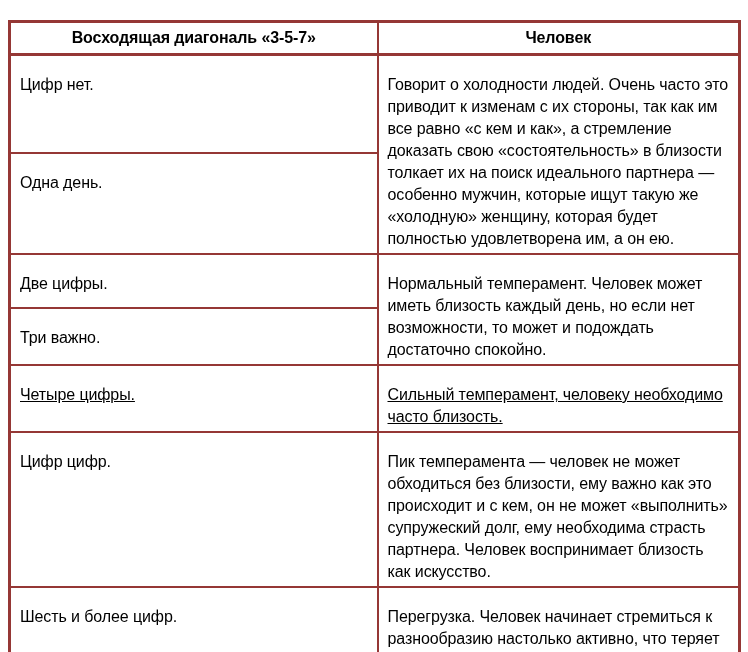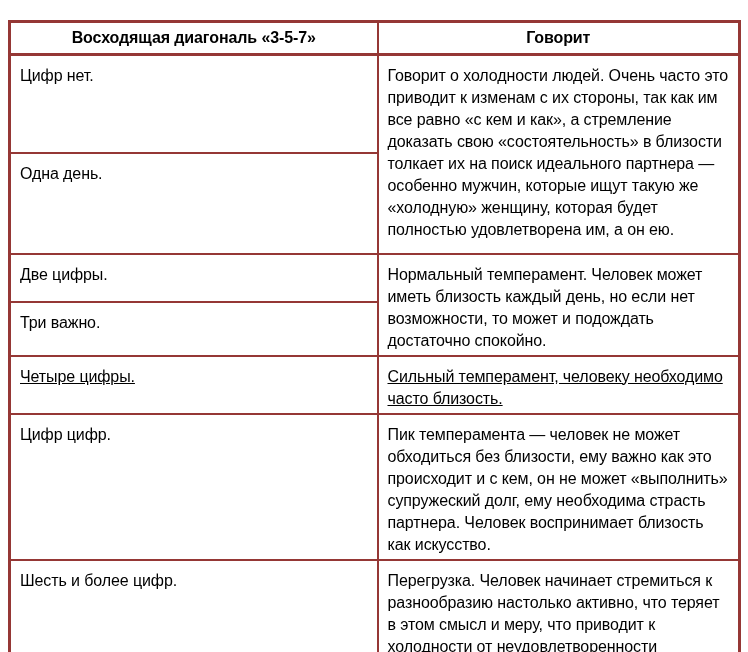--- a/index.html
+++ b/index.html
@@ -40,21 +40,21 @@
   table.diag th {
     font-weight: bold;
     text-align: center;
     vertical-align: middle;
     padding: 4px 6px;
     border-bottom-width: 3px;
   }
   table.diag td {
     vertical-align: top;
     text-align: left;
-    padding: 9px 8px 3px 9px;
+    padding: 18px 8px 3px 9px;
   }
   tr.row-header  { height: 33px;  }
   tr.row-g1a     { height: 98px;  }
   tr.row-g1b     { height: 101px; }
   tr.row-g2a     { height: 43px;  }
   tr.row-g2b     { height: 47px;  }
   tr.row-g3      { height: 50px; text-decoration: underline;  }
   tr.row-g4      { height: 136px; }
   tr.row-g5      { height: 119px; }
 </style>
@@ -63,21 +63,21 @@
 
 <div class="page">
   <table class="diag">
     <colgroup>
       <col class="c1">
       <col class="c2">
     </colgroup>
     <thead>
       <tr class="row-header">
         <th>Восходящая диагональ «3-5-7»</th>
-        <th>Говорит</th>
+        <th>Человек</th>
       </tr>
     </thead>
     <tbody>
       <tr class="row-g1a">
         <td>Цифр нет.</td>
         <td rowspan="2">Говорит о холодности людей. Очень часто это приводит к изменам с их стороны, так как им все равно «с кем и как», а стремление доказать свою «состоятельность» в близости толкает их на поиск идеального партнера — особенно мужчин, которые ищут такую же «холодную» женщину, которая будет полностью удовлетворена им, а он ею.</td>
       </tr>
       <tr class="row-g1b">
         <td>Одна день.</td>
       </tr>

